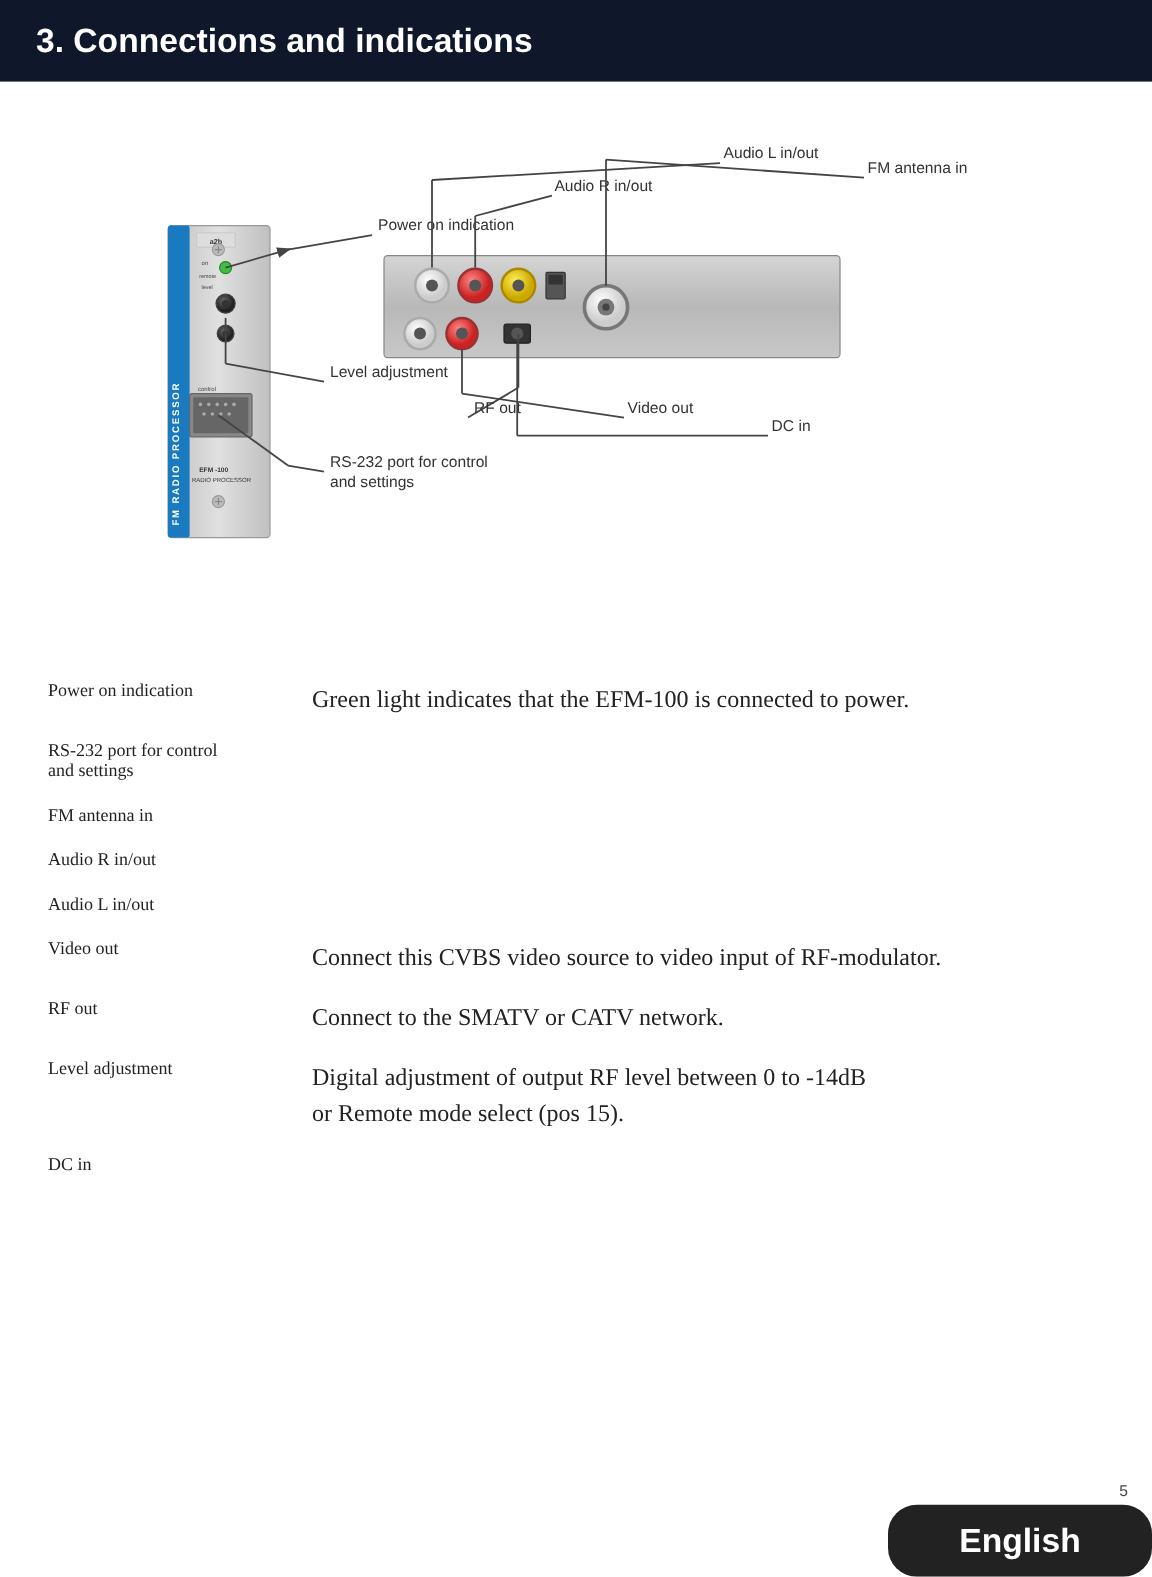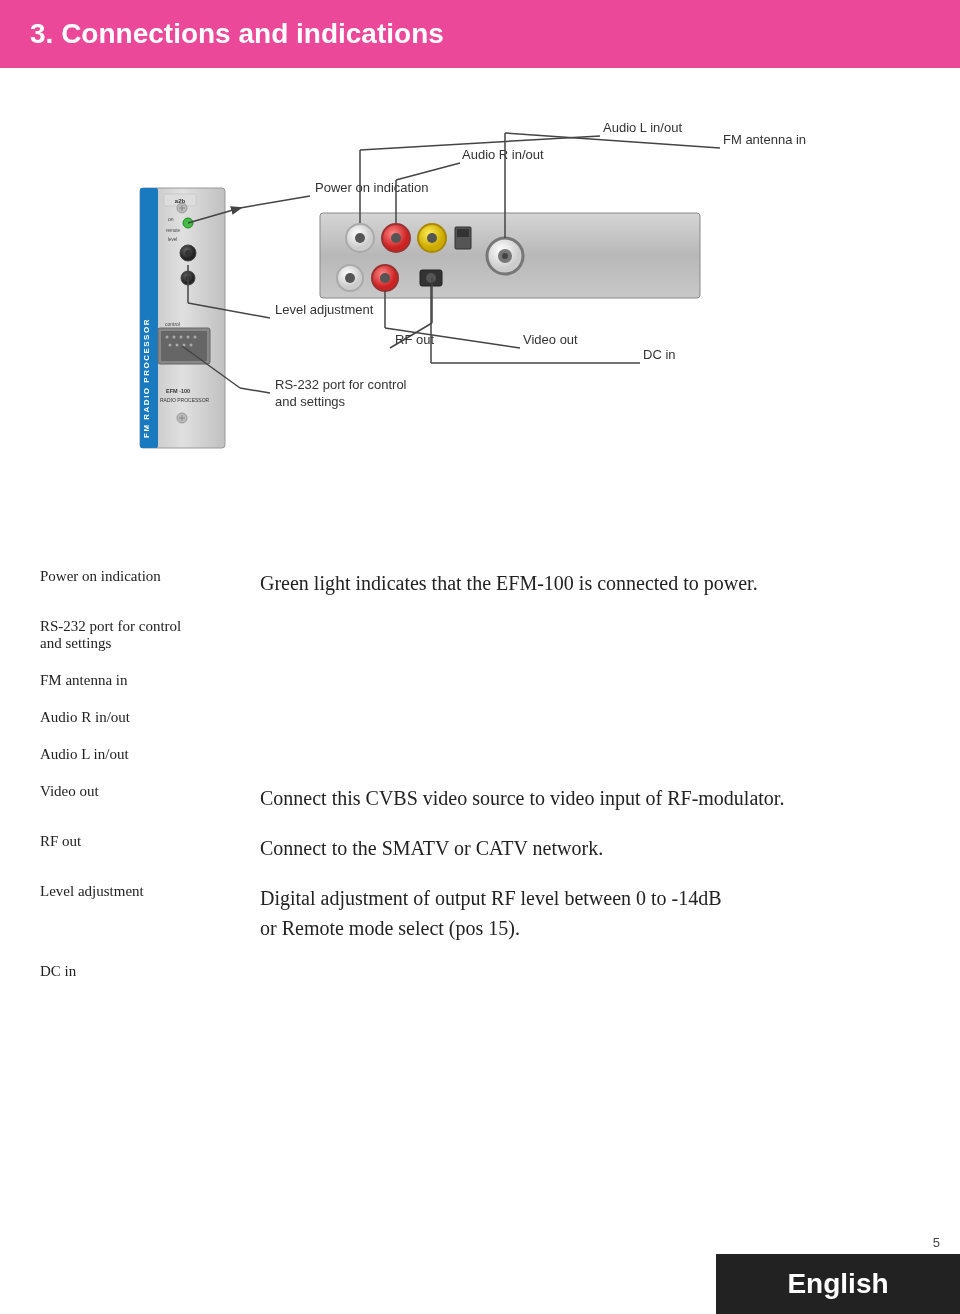--- a/index.html
+++ b/index.html
@@ -6,21 +6,21 @@
     body {
       width: 960px;
       min-height: 1314px;
       background: #ffffff;
       font-family: 'Georgia', serif;
       position: relative;
     }
 
     
     .header-bar {
-      background: #ec4899;
+      background: #0f172a;
       padding: 18px 30px;
       margin: 0;
     }
     .header-bar h1 {
       color: #ffffff;
       font-size: 28px;
       font-weight: bold;
       font-family: Arial, sans-serif;
     }
 
@@ -271,16 +271,16 @@
     <div class="desc-row">
       <div class="desc-label">DC in</div>
     </div>
 
   </div>
 
 </div>
 
 <div style="position:absolute; bottom:0; right:0; display:flex; flex-direction:column; align-items:flex-end;">
   <div style="padding-right:20px; margin-bottom:4px; font-size:13px; color:#444; font-family:Arial;">5</div>
-  <div style="background:#222222; width:244px; height:60px; display:flex; align-items:center; justify-content:center;">
+  <div style="background:#222222; width:220px; height:60px; display:flex; align-items:center; justify-content:center;border-radius:24px;">
     <span style="color:white; font-size:28px; font-family:Arial; font-weight:bold;">English</span>
   </div>
 </div>
 
 </body></html>

